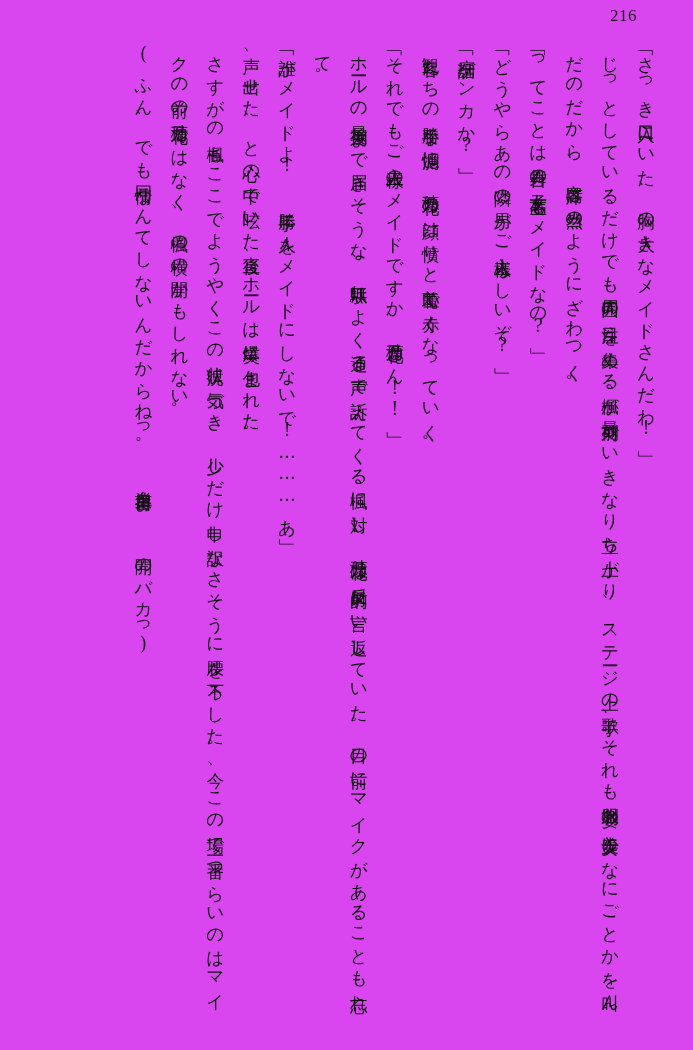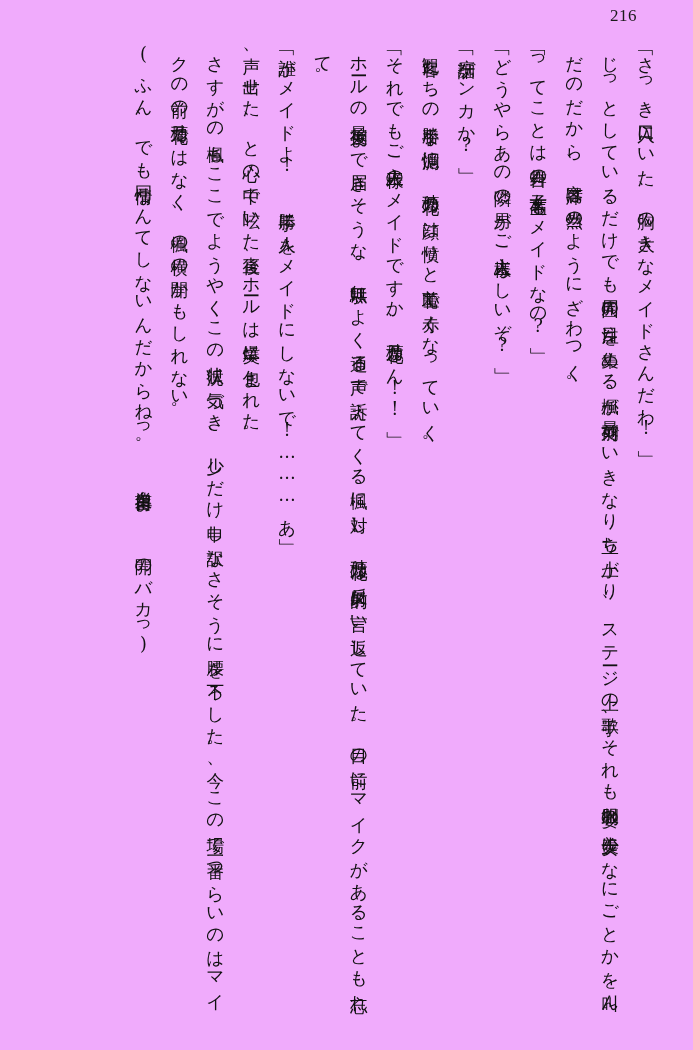--- a/index.html
+++ b/index.html
@@ -7,21 +7,21 @@
     padding: 0;
     background: #ffffff;
   }
   body {
     font-family: "Liberation Serif", "DejaVu Serif", serif;
   }
   .page {
     position: relative;
     width: 693px;
     height: 1050px;
-    background: #f0abfc;
+    background: #d946ef;
     overflow: hidden;
     box-sizing: border-box;
     padding-left: 20px;
   }
   .page-number {
     position: absolute;
     top: 6px;
     right: 56px;
     font-size: 17px;
     letter-spacing: 0.5px;

